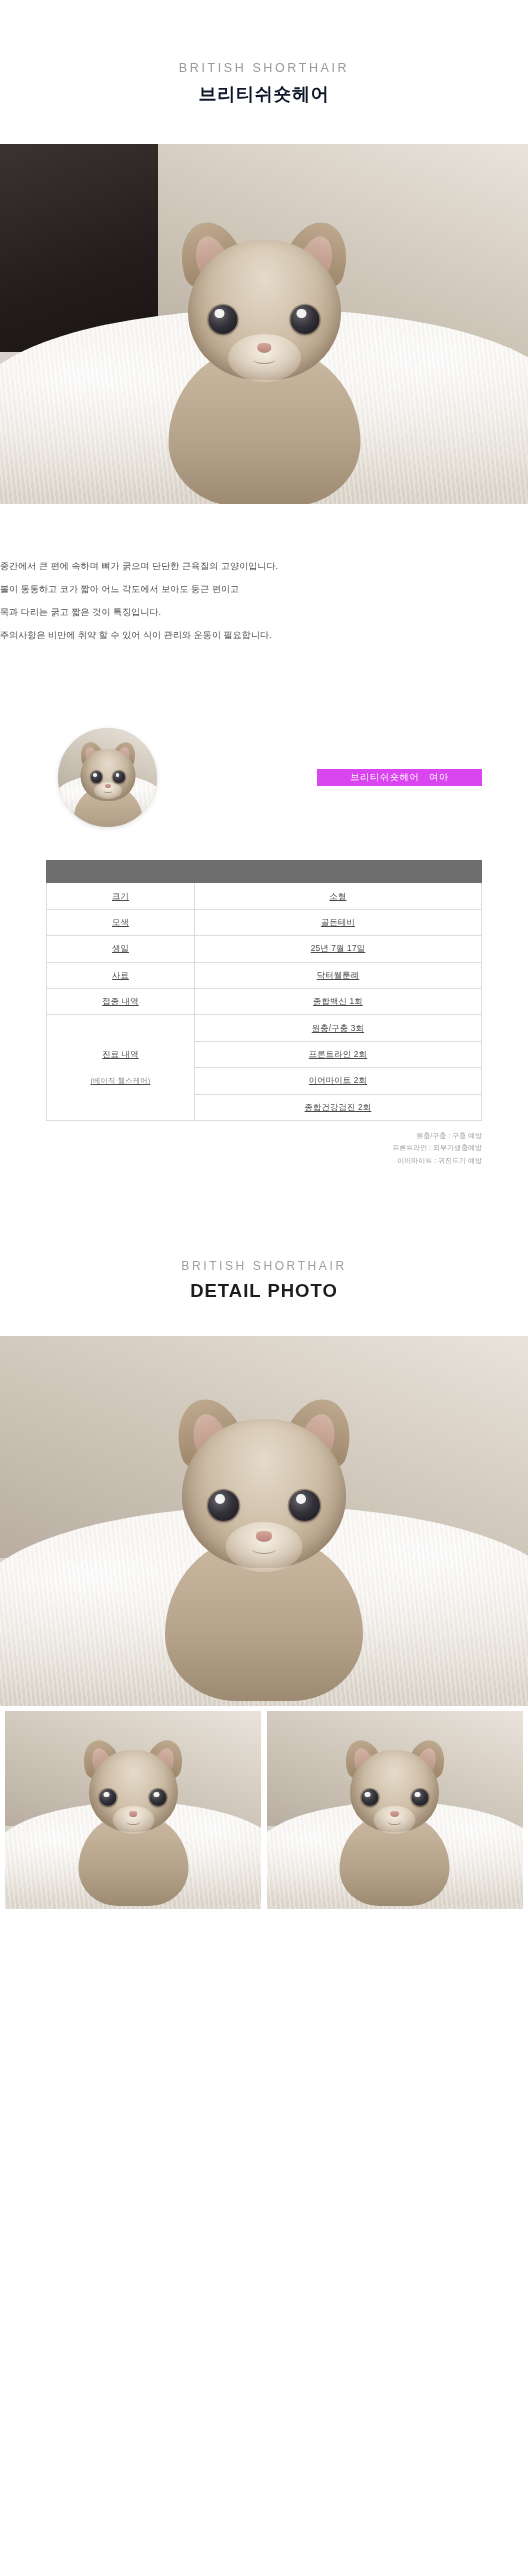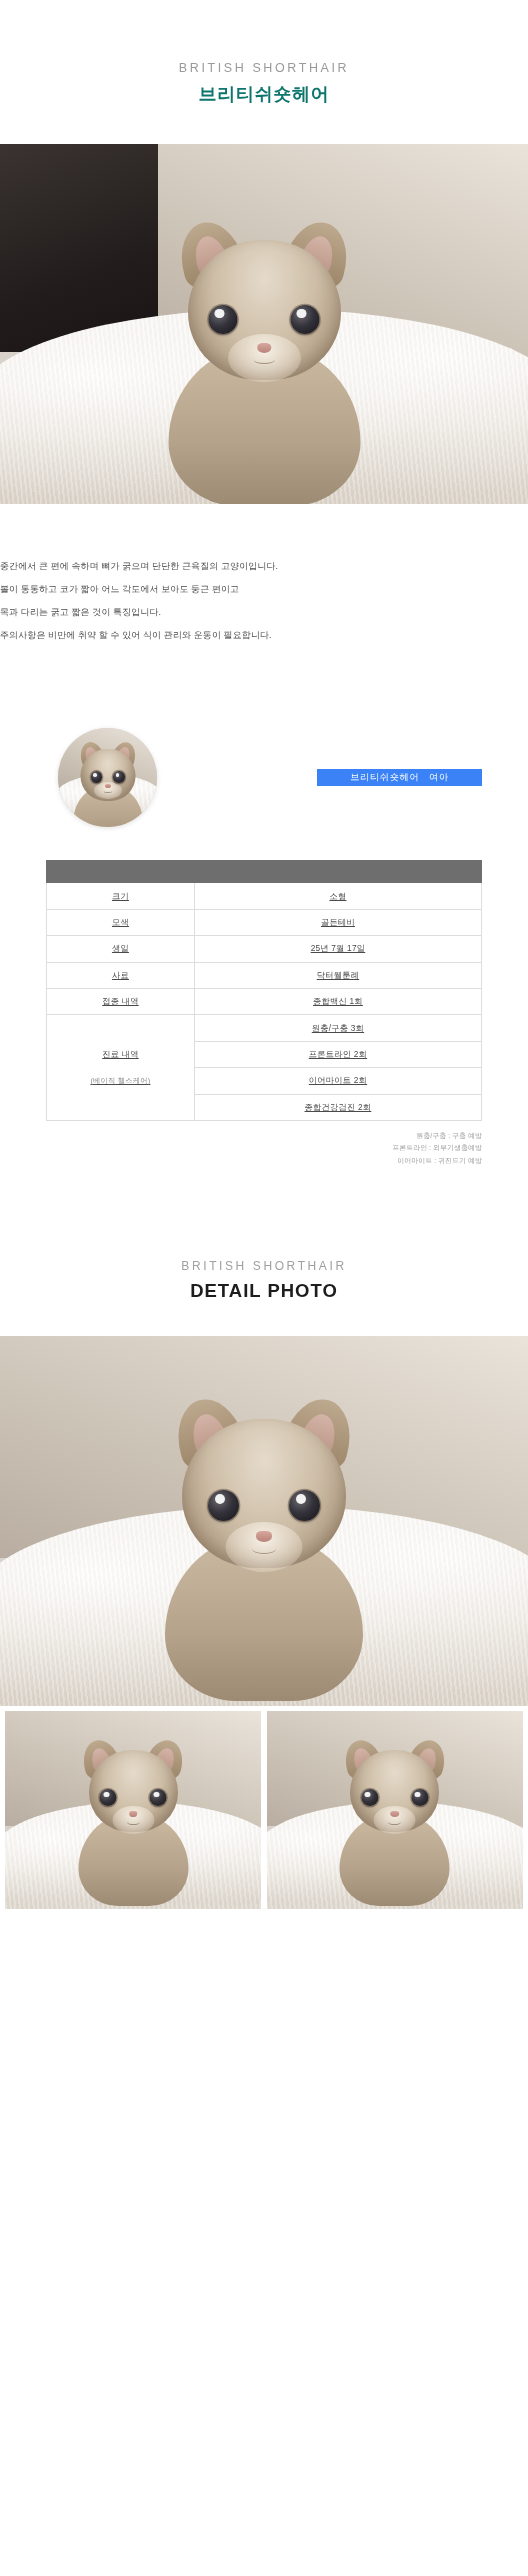--- a/index.html
+++ b/index.html
@@ -25,21 +25,21 @@
   .eyebrow {
     font-size: 12.5px;
     letter-spacing: 2.6px;
     color: #9a9a9a;
     font-weight: 400;
     margin: 0 0 6.6px 0;
   }
   .headline {
     font-size: 18px;
     letter-spacing: 0.7px;
-    color: #0f766e;
+    color: #0f172a;
     font-weight: 700;
     margin: 0;
   }
 
   
   .hero {
     width: 528px;
     height: 360px;
     position: relative;
     overflow: hidden;
@@ -215,21 +215,21 @@
   .avatar .cat .eye { width: 11.2px; height: 11.2px; top: 29px; }
   .avatar .cat .eye.left  { left: 29px; }
   .avatar .cat .eye.right { right: 29px; }
   .avatar .cat .muzzle { top: 40px; width: 28px; height: 17px; }
   .avatar .cat .nose { top: 42px; width: 6px; height: 4px; }
   .avatar .cat .mouth { top: 47px; width: 9.2px; height: 4px; }
   .avatar .cat .body { top: 44px; width: 69px; height: 57px; }
 
   .name-plate {
     margin-left: auto;
-    background: #3b82f6;
+    background: #d946ef;
     color: #ffffff;
     font-size: 9.2px;
     letter-spacing: 0.7px;
     padding: 2px 20px;
     min-width: 165px;
     text-align: center;
     white-space: pre;
   }
 
   

